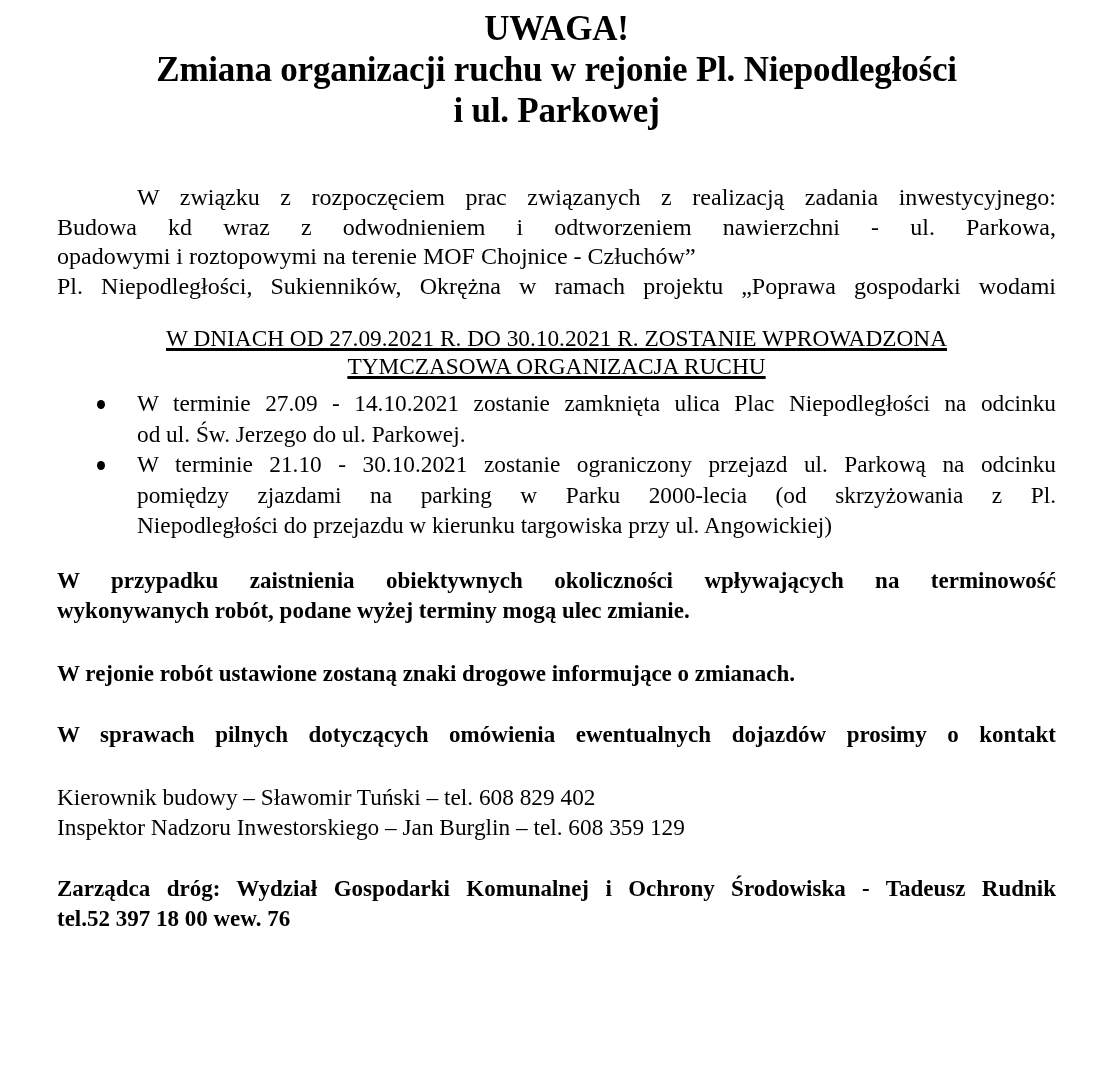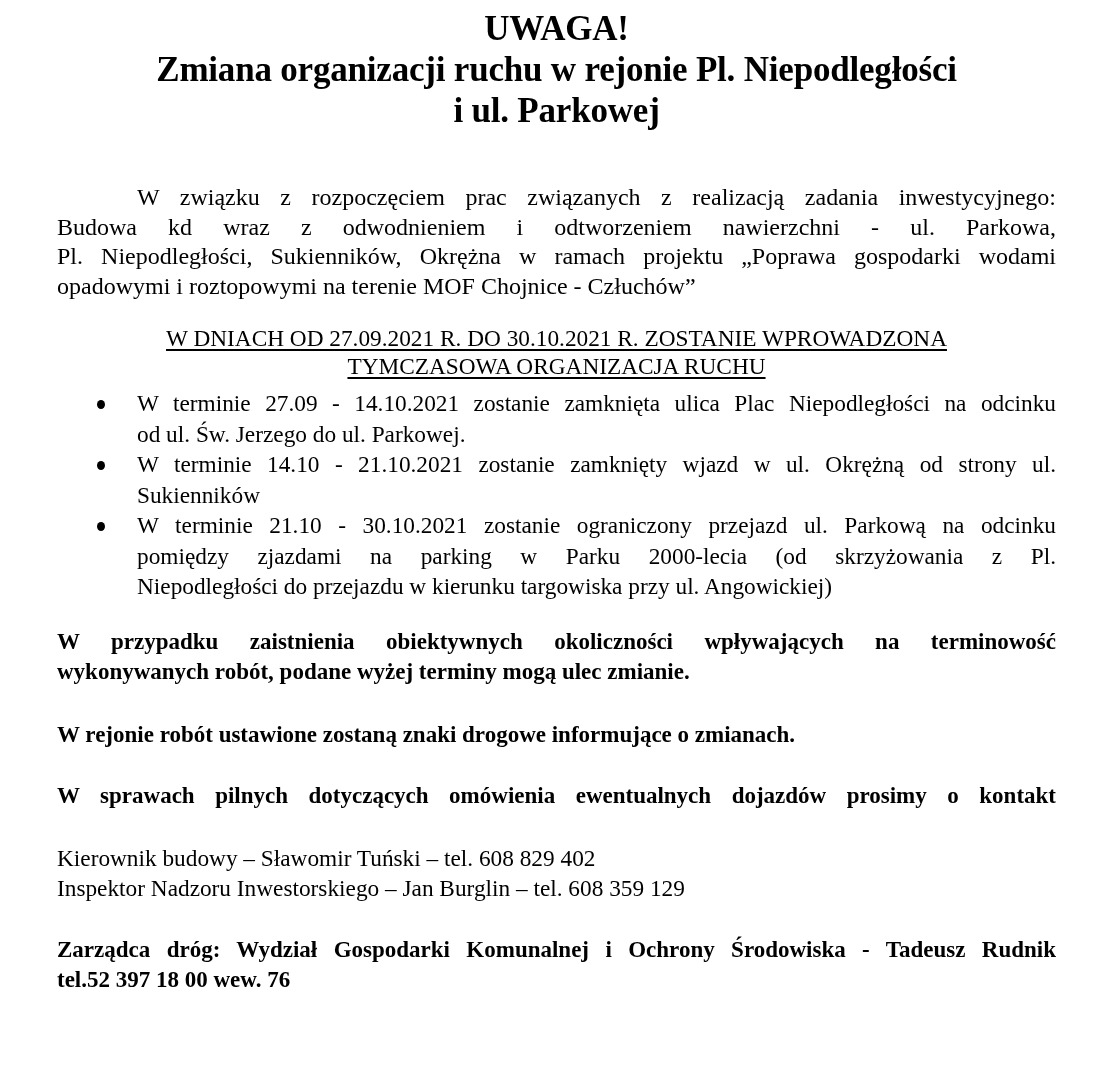--- a/index.html
+++ b/index.html
@@ -47,20 +47,21 @@
       white-space: nowrap;
     }
     .line.last {
       text-align-last: left;
     }
     .notice {
       margin-top: 23px;
       text-align: center;
       font-size: 23.3px;
       line-height: 28px;
+      text-decoration: underline;
     }
     .notice span {
       text-decoration: underline;
       text-underline-offset: 3px;
       text-decoration-thickness: 1.5px;
     }
     .bullets {
       list-style: none;
       margin: 8px 0 0 0;
       padding: 0;
@@ -98,39 +99,34 @@
 
   <div class="title">
     <div>UWAGA!</div>
     <div>Zmiana organizacji ruchu w rejonie Pl. Niepodległości</div>
     <div>i ul. Parkowej</div>
   </div>
 
   <div class="body-text intro">
     <span class="line" style="text-indent:80px;">W związku z rozpoczęciem prac związanych z realizacją zadania inwestycyjnego:</span>
     <span class="line" style="text-indent:0;">Budowa kd wraz z odwodnieniem i odtworzeniem nawierzchni - ul. Parkowa,</span>
+    <span class="line last" style="text-indent:0;">opadowymi i roztopowymi na terenie MOF Chojnice - Człuchów”</span>
     <span class="line" style="text-indent:0;">Pl. Niepodległości, Sukienników, Okrężna w ramach projektu „Poprawa gospodarki wodami</span>
-    <span class="line last" style="text-indent:0;">opadowymi i roztopowymi na terenie MOF Chojnice - Człuchów”</span>
   </div>
 
   <div class="notice">
     <div><span>W DNIACH OD 27.09.2021 R. DO 30.10.2021 R. ZOSTANIE WPROWADZONA</span></div>
     <div><span>TYMCZASOWA ORGANIZACJA RUCHU</span></div>
   </div>
 
   <ul class="bullets">
     <li>
       <span class="bullet-dot"></span>
       <span class="line">W terminie 27.09 - 14.10.2021 zostanie zamknięta ulica Plac Niepodległości na odcinku</span>
       <span class="line last">od ul. Św. Jerzego do ul. Parkowej.</span>
-    </li>
-    <li>
-      <span class="bullet-dot"></span>
-      <span class="line">W terminie 14.10 - 21.10.2021 zostanie zamknięty wjazd w ul. Okrężną od strony ul.</span>
-      <span class="line last">Sukienników</span>
     </li>
     <li>
       <span class="bullet-dot"></span>
       <span class="line">W terminie 21.10 - 30.10.2021 zostanie ograniczony przejazd ul. Parkową na odcinku</span>
       <span class="line">pomiędzy zjazdami na parking w Parku 2000-lecia (od skrzyżowania z Pl.</span>
       <span class="line last">Niepodległości do przejazdu w kierunku targowiska przy ul. Angowickiej)</span>
     </li>
   </ul>
 
   <div class="para p-delay">

